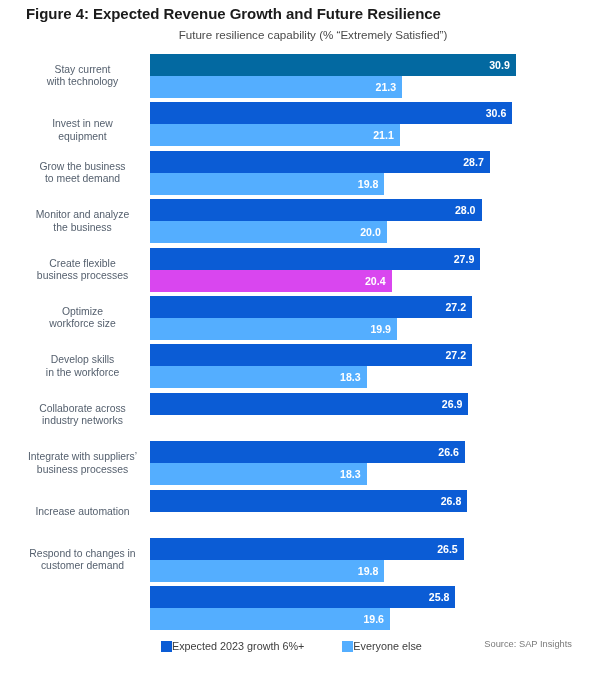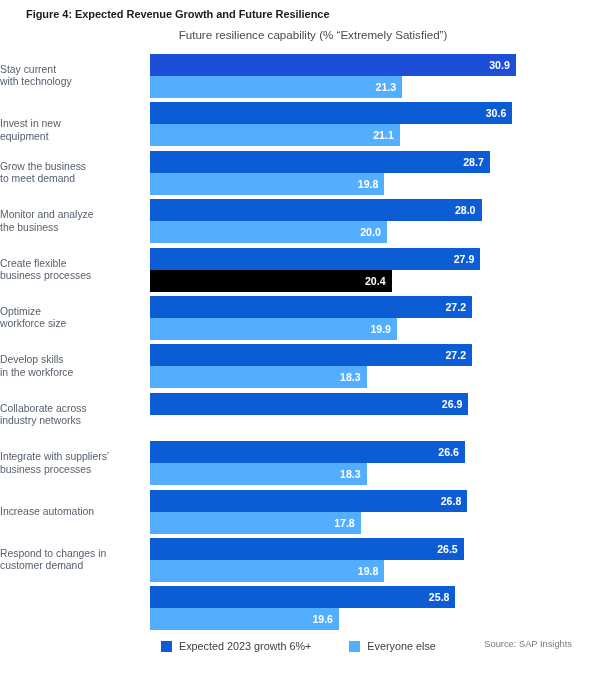--- a/index.html
+++ b/index.html
@@ -14,21 +14,21 @@
     color: #222222;
     overflow: hidden;
     position: relative;
   }
 
   
   #figure-header {
     padding: 6px 0 0 26px;
   }
   #chart-title {
-    font-size: 11px;
+    font-size: 15px;
     font-weight: bold;
     color: #1b1b1b;
     letter-spacing: -0.05px;
     line-height: 16px;
     white-space: nowrap;
   }
   #chart-subtitle {
     font-size: 11.6px;
     font-weight: normal;
     color: #4a4a4a;
@@ -48,23 +48,23 @@
   }
 
   .chart-row {
     position: absolute;
     left: 0;
     width: 600px;
   }
 
   .row-label {
     position: absolute;
-    left: 0;
+    left: 12px;
     width: 141px;
-    text-align: left;
+    text-align: center;
     font-size: 10.4px;
     line-height: 12.4px;
     color: #55606e;
     top: 50%;
     transform: translateY(-50%);
     white-space: pre-line;
   }
 
   .bars {
     position: absolute;
@@ -105,21 +105,20 @@
     left: 145px;
     top: 0;
     display: flex;
     align-items: center;
     gap: 22px;
     height: 18px;
   }
   .legend-item {
     display: flex;
     align-items: center;
-    gap: 7px;
     padding-left: 16px;
   }
   .legend-swatch {
     width: 11px;
     height: 11px;
     display: block;
     flex: 0 0 auto;
   }
   .legend-label {
     font-size: 10.8px;
@@ -143,21 +142,21 @@
 <div id="figure-header">
   <div id="chart-title">Figure 4: Expected Revenue Growth and Future Resilience</div>
   <div id="chart-subtitle">Future resilience capability (% “Extremely Satisfied”)</div>
 </div>
 
 <div id="plot-area">
     <div class="chart-row" style="top: 0px; height: 44px;">
       <div class="row-label">Stay current
 with technology</div>
       <div class="bars">
-        <div class="bar primary" style="width: 365.856px; background: #1d4ed8;">
+        <div class="bar primary" style="width: 365.856px; background: #0369a1;">
           <span class="bar-value">30.9</span>
         </div>
         <div class="bar secondary" style="width: 252.192px; background: rgb(84, 174, 255);">
           <span class="bar-value">21.3</span>
         </div>
       </div>
     </div>
     <div class="chart-row" style="top: 48.4px; height: 56px; padding-left: 39px;">
       <div class="row-label">Invest in new
 equipment</div>
@@ -194,21 +193,21 @@
         </div>
       </div>
     </div>
     <div class="chart-row" style="top: 193.6px; height: 44px;">
       <div class="row-label">Create flexible
 business processes</div>
       <div class="bars">
         <div class="bar primary" style="width: 330.336px; background: rgb(11, 92, 213);">
           <span class="bar-value">27.9</span>
         </div>
-        <div class="bar secondary" style="width: 241.536px; background: #000000;">
+        <div class="bar secondary" style="width: 241.536px; background: #d946ef;">
           <span class="bar-value">20.4</span>
         </div>
       </div>
     </div>
     <div class="chart-row" style="top: 242px; height: 44px;">
       <div class="row-label">Optimize
 workforce size</div>
       <div class="bars">
         <div class="bar primary" style="width: 322.048px; background: rgb(11, 92, 213);">
           <span class="bar-value">27.2</span>
@@ -250,43 +249,40 @@
           <span class="bar-value">18.3</span>
         </div>
       </div>
     </div>
     <div class="chart-row" style="top: 435.6px; height: 44px;">
       <div class="row-label">Increase automation</div>
       <div class="bars">
         <div class="bar primary" style="width: 317.312px; background: rgb(11, 92, 213);">
           <span class="bar-value">26.8</span>
         </div>
-        <div class="bar secondary" style="width: 210.752px; background: rgb(84, 174, 255);">
-          <span class="bar-value">17.8</span>
-        </div>
       </div>
     </div>
     <div class="chart-row" style="top: 484px; height: 44px;">
       <div class="row-label">Respond to changes in
 customer demand</div>
       <div class="bars">
         <div class="bar primary" style="width: 313.76px; background: rgb(11, 92, 213);">
           <span class="bar-value">26.5</span>
         </div>
         <div class="bar secondary" style="width: 234.432px; background: rgb(84, 174, 255);">
           <span class="bar-value">19.8</span>
         </div>
       </div>
     </div>
     <div class="chart-row" style="top: 532.4px; height: 44px;">
       <div class="bars">
         <div class="bar primary" style="width: 305.472px; background: rgb(11, 92, 213);">
           <span class="bar-value">25.8</span>
         </div>
-        <div class="bar secondary" style="width: 189px; background: rgb(84, 174, 255);">
+        <div class="bar secondary" style="width: 240px; background: rgb(84, 174, 255);">
           <span class="bar-value">19.6</span>
         </div>
       </div>
     </div>
   </div>
 
 <div id="chart-footer">
   <div id="legend">
       <div class="legend-item">
         <span class="legend-swatch" style="background: rgb(11, 92, 213);"></span>

